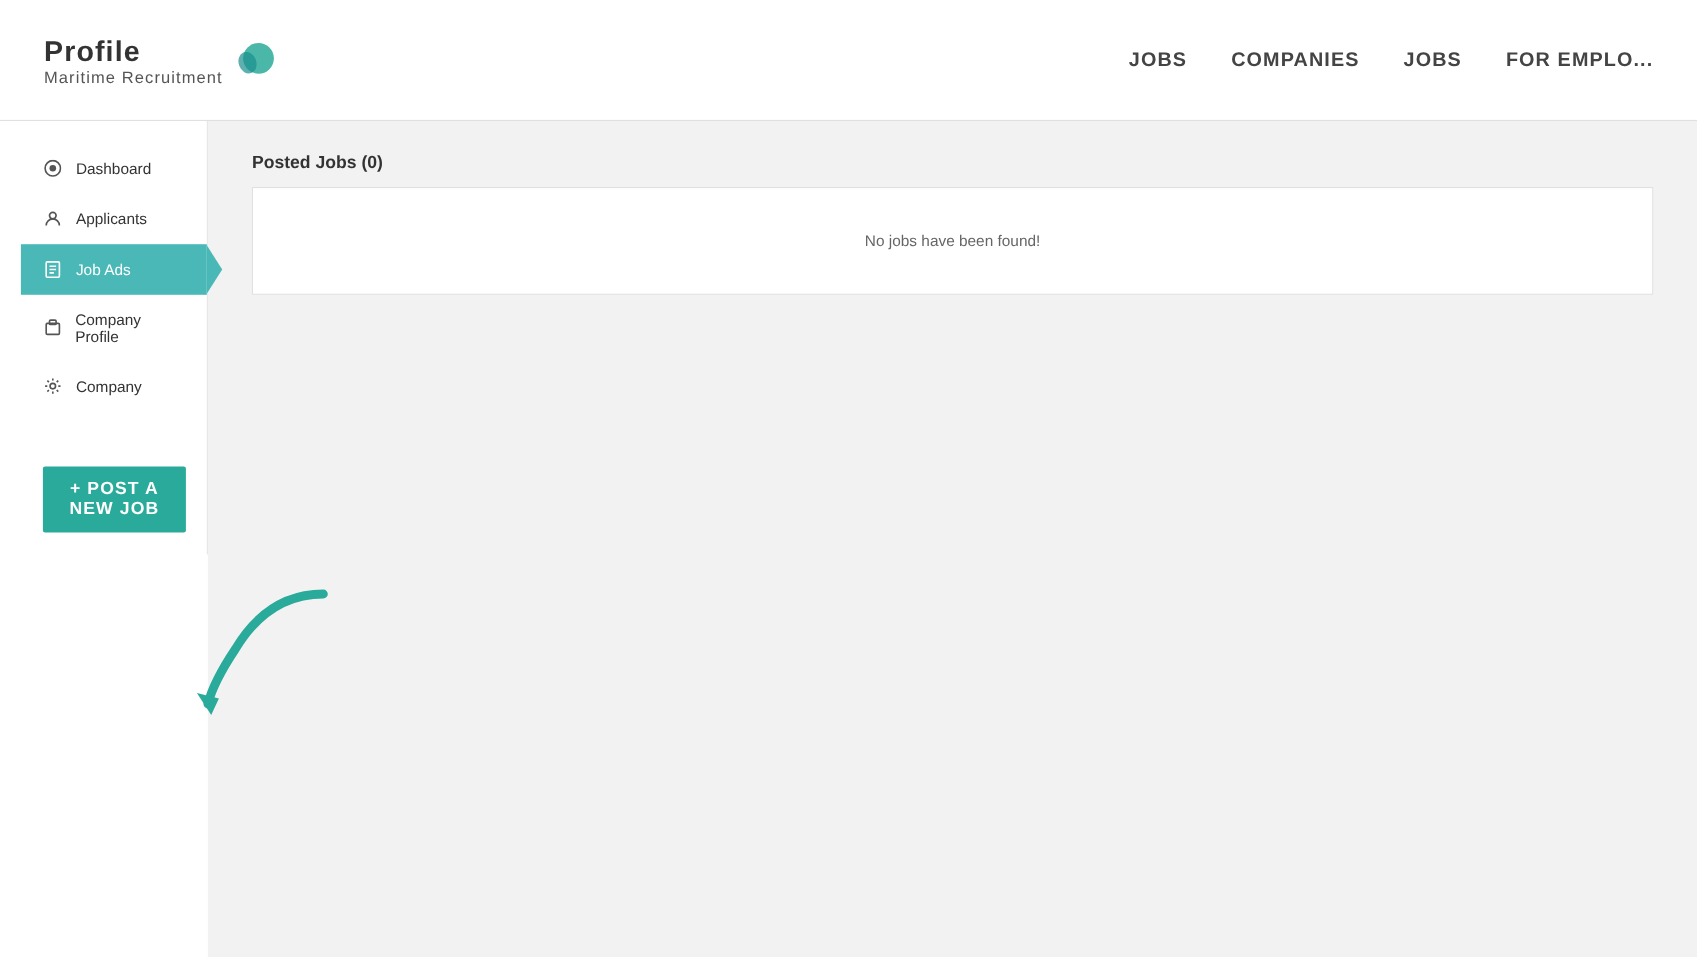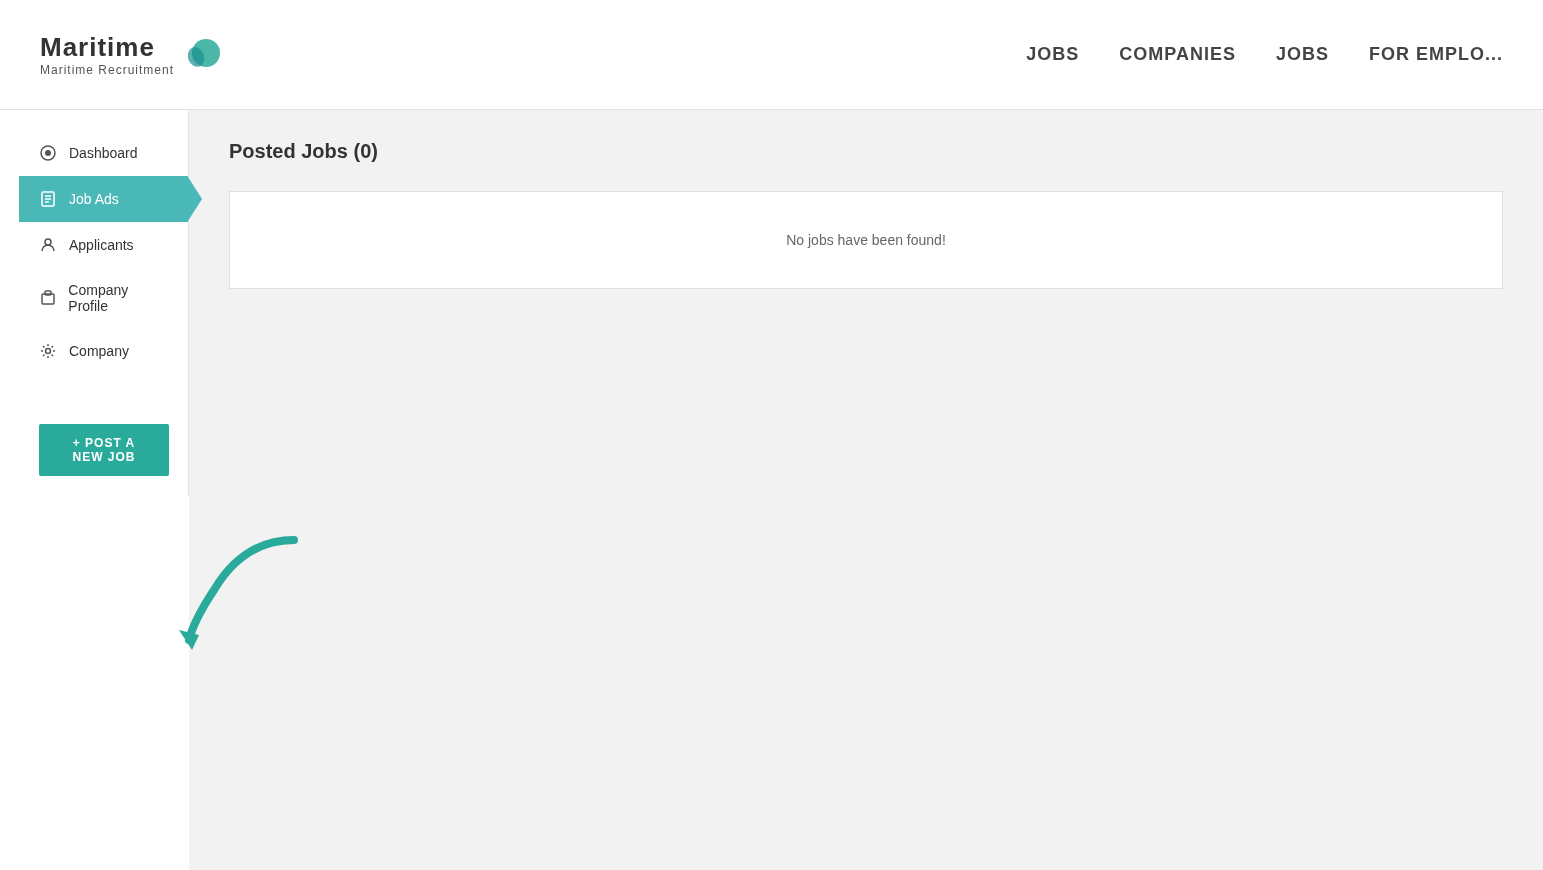--- a/index.html
+++ b/index.html
@@ -24,21 +24,21 @@
       display: flex;
       flex-direction: column;
     }
     .logo-brand {
       font-size: 26px;
       font-weight: bold;
       color: #333;
       letter-spacing: 1px;
     }
     .logo-sub {
-      font-size: 12px;
+      font-size: 15px;
       color: #555;
       letter-spacing: 1px;
     }
     .logo-icon {
       width: 40px;
       height: 40px;
     }
     .nav-links {
       display: flex;
       gap: 40px;
@@ -110,39 +110,39 @@
     
     .post-btn-area {
       padding: 20px;
       margin-top: 30px;
     }
     .post-btn {
       background: #2aaa9a;
       color: #fff;
       border: none;
       padding: 12px 18px;
-      font-size: 12px;
+      font-size: 16px;
       font-weight: bold;
       letter-spacing: 1px;
       cursor: pointer;
       border-radius: 2px;
       width: 130px;
     }
 
     
     .main-content {
       flex: 1;
       background: #f2f2f2;
       padding: 30px 40px;
     }
     .section-title {
-      font-size: 20px;
+      font-size: 16px;
       font-weight: bold;
       color: #333;
-      margin-bottom: 28px;
+      margin-bottom: 12px;
     }
     .jobs-table {
       background: #fff;
       border: 1px solid #e0e0e0;
       padding: 20px;
       text-align: center;
     }
     .no-jobs-msg {
       font-size: 14px;
       color: #666;
@@ -163,21 +163,21 @@
     .sidebar-wrapper {
       position: relative;
     }
   </style>
 </head>
 <body>
 
 <div class="header">
   <div class="logo-area">
     <div class="logo-text">
-      <span class="logo-brand">Maritime</span>
+      <span class="logo-brand">Profile</span>
       <span class="logo-sub">Maritime Recruitment</span>
     </div>
 
     <svg class="logo-icon" viewBox="0 0 40 40">
       <circle cx="22" cy="18" r="14" fill="#2aaa9a" opacity="0.85"></circle>
       <ellipse cx="12" cy="22" rx="8" ry="10" fill="#1a8f8f" opacity="0.7" transform="rotate(-20 12 22)"></ellipse>
     </svg>
   </div>
   <nav class="nav-links">
     <span class="nav-link">JOBS</span>
@@ -195,40 +195,40 @@
       <div class="sidebar-item">
         <span class="sidebar-icon">
           <svg width="16" height="16" viewBox="0 0 16 16">
               <circle cx="8" cy="8" r="7" stroke="#555" stroke-width="1.5" fill="none"></circle>
               <circle cx="8" cy="8" r="3" fill="#555"></circle>
             </svg>
         </span>
         <span>Dashboard</span>
       </div>
 
+      <div class="sidebar-item">
+        <span class="sidebar-icon">
+          <svg width="16" height="16" viewBox="0 0 16 16">
+              <circle cx="8" cy="5" r="3" stroke="#555" stroke-width="1.5" fill="none"></circle>
+              <path d="M2 14c0-3.3 2.7-6 6-6s6 2.7 6 6" stroke="#555" stroke-width="1.5" fill="none"></path>
+            </svg>
+        </span>
+        <span>Applicants</span>
+      </div>
+
       <div class="sidebar-item active">
         <span class="sidebar-icon">
           <svg width="16" height="16" viewBox="0 0 16 16">
               <rect x="2" y="1" width="12" height="14" rx="1" stroke="#fff" stroke-width="1.5" fill="none"></rect>
               <line x1="5" y1="5" x2="11" y2="5" stroke="#fff" stroke-width="1.5"></line>
               <line x1="5" y1="8" x2="11" y2="8" stroke="#fff" stroke-width="1.5"></line>
               <line x1="5" y1="11" x2="9" y2="11" stroke="#fff" stroke-width="1.5"></line>
             </svg>
         </span>
         <span>Job Ads</span>
-      </div>
-
-      <div class="sidebar-item">
-        <span class="sidebar-icon">
-          <svg width="16" height="16" viewBox="0 0 16 16">
-              <circle cx="8" cy="5" r="3" stroke="#555" stroke-width="1.5" fill="none"></circle>
-              <path d="M2 14c0-3.3 2.7-6 6-6s6 2.7 6 6" stroke="#555" stroke-width="1.5" fill="none"></path>
-            </svg>
-        </span>
-        <span>Applicants</span>
       </div>
 
       <div class="sidebar-item">
         <span class="sidebar-icon">
           <svg width="16" height="16" viewBox="0 0 16 16">
               <rect x="2" y="4" width="12" height="10" rx="1" stroke="#555" stroke-width="1.5" fill="none"></rect>
               <rect x="5" y="1" width="6" height="4" rx="1" stroke="#555" stroke-width="1.5" fill="none"></rect>
             </svg>
         </span>
         <span>Company Profile</span>

